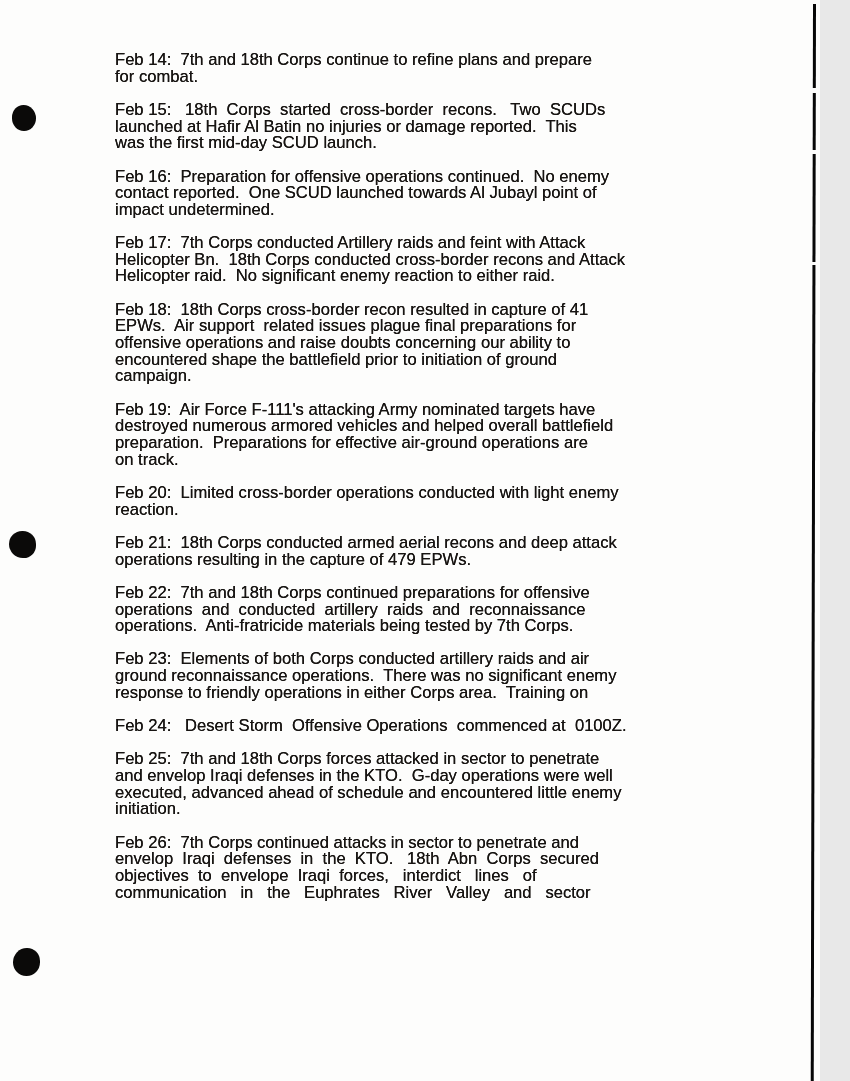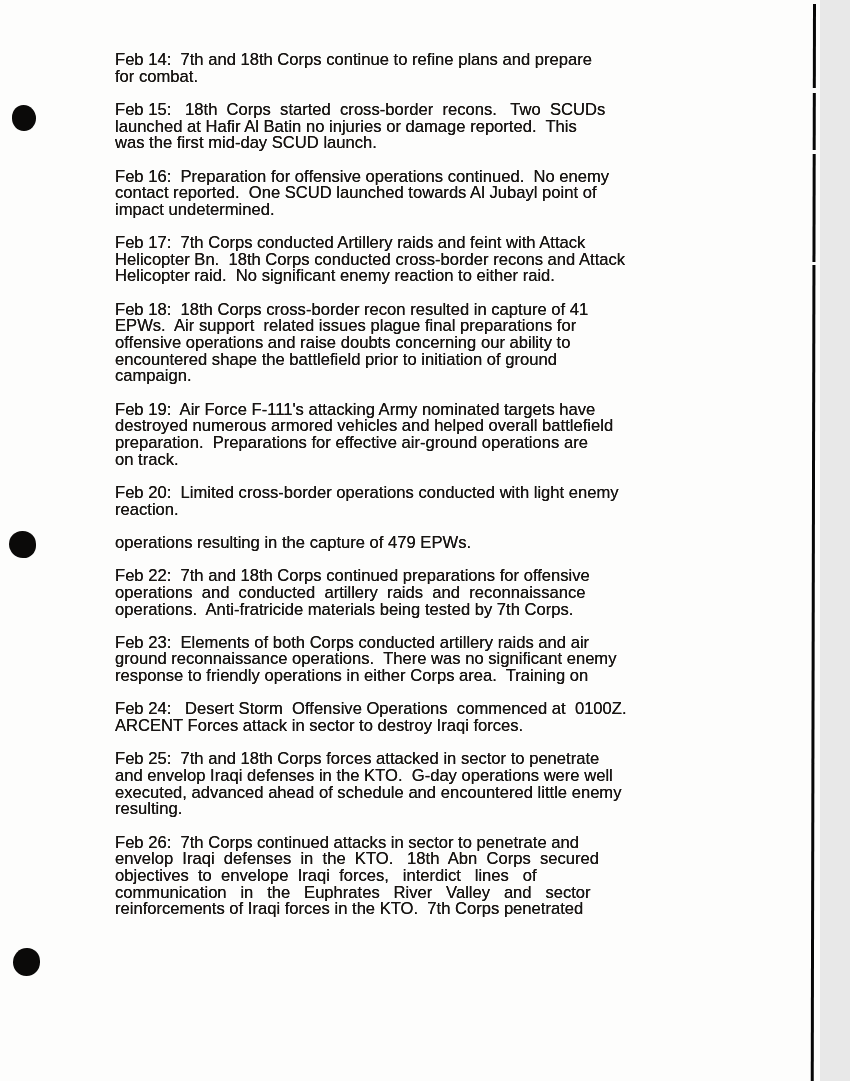--- a/index.html
+++ b/index.html
@@ -107,44 +107,43 @@
         <div class="line">Feb 19:  Air Force F-111's attacking Army nominated targets have</div>
         <div class="line">destroyed numerous armored vehicles and helped overall battlefield</div>
         <div class="line">preparation.  Preparations for effective air-ground operations are</div>
         <div class="line">on track.</div>
       </div>
       <div class="entry">
         <div class="line">Feb 20:  Limited cross-border operations conducted with light enemy</div>
         <div class="line">reaction.</div>
       </div>
       <div class="entry">
+        <div class="line">Feb 21:  18th Corps conducted armed aerial recons and deep attack</div>
         <div class="line">operations resulting in the capture of 479 EPWs.</div>
       </div>
       <div class="entry">
         <div class="line">Feb 22:  7th and 18th Corps continued preparations for offensive</div>
         <div class="line">operations  and  conducted  artillery  raids  and  reconnaissance</div>
         <div class="line">operations.  Anti-fratricide materials being tested by 7th Corps.</div>
       </div>
       <div class="entry">
         <div class="line">Feb 23:  Elements of both Corps conducted artillery raids and air</div>
         <div class="line">ground reconnaissance operations.  There was no significant enemy</div>
         <div class="line">response to friendly operations in either Corps area.  Training on</div>
       </div>
       <div class="entry">
         <div class="line">Feb 24:   Desert Storm  Offensive Operations  commenced at  0100Z.</div>
-        <div class="line">ARCENT Forces attack in sector to destroy Iraqi forces.</div>
       </div>
       <div class="entry">
         <div class="line">Feb 25:  7th and 18th Corps forces attacked in sector to penetrate</div>
         <div class="line">and envelop Iraqi defenses in the KTO.  G-day operations were well</div>
         <div class="line">executed, advanced ahead of schedule and encountered little enemy</div>
-        <div class="line">resulting.</div>
+        <div class="line">initiation.</div>
       </div>
       <div class="entry">
         <div class="line">Feb 26:  7th Corps continued attacks in sector to penetrate and</div>
         <div class="line">envelop  Iraqi  defenses  in  the  KTO.   18th  Abn  Corps  secured</div>
         <div class="line">objectives  to  envelope  Iraqi  forces,   interdict   lines   of</div>
         <div class="line">communication   in   the   Euphrates   River   Valley   and   sector</div>
-        <div class="line">reinforcements of Iraqi forces in the KTO.  7th Corps penetrated</div>
       </div>
     </div>
 
 </div>
 
 </body></html>

